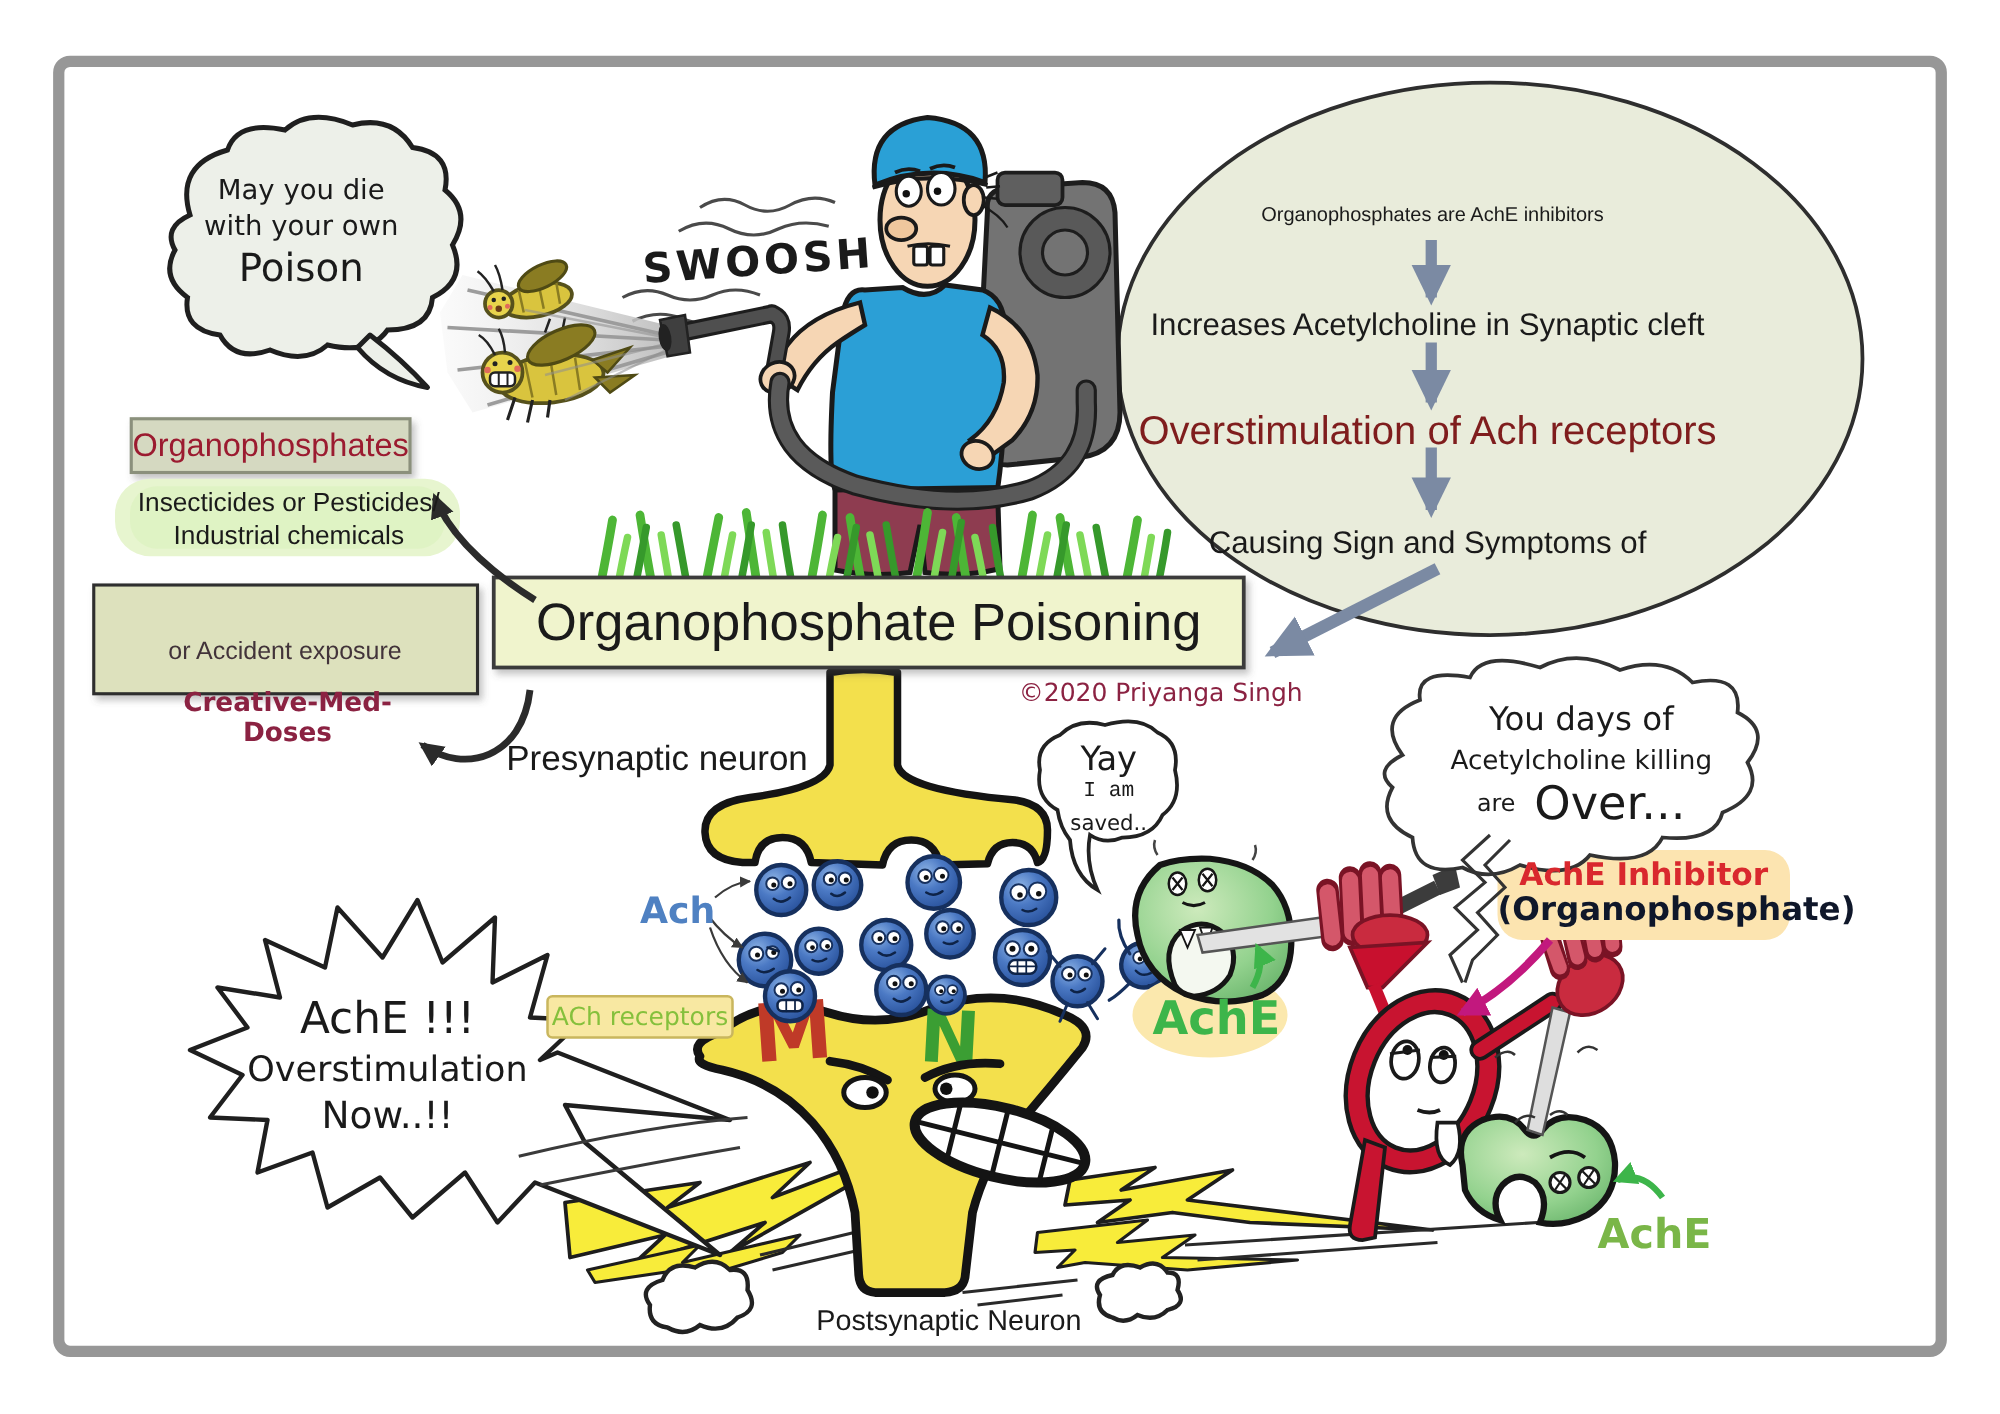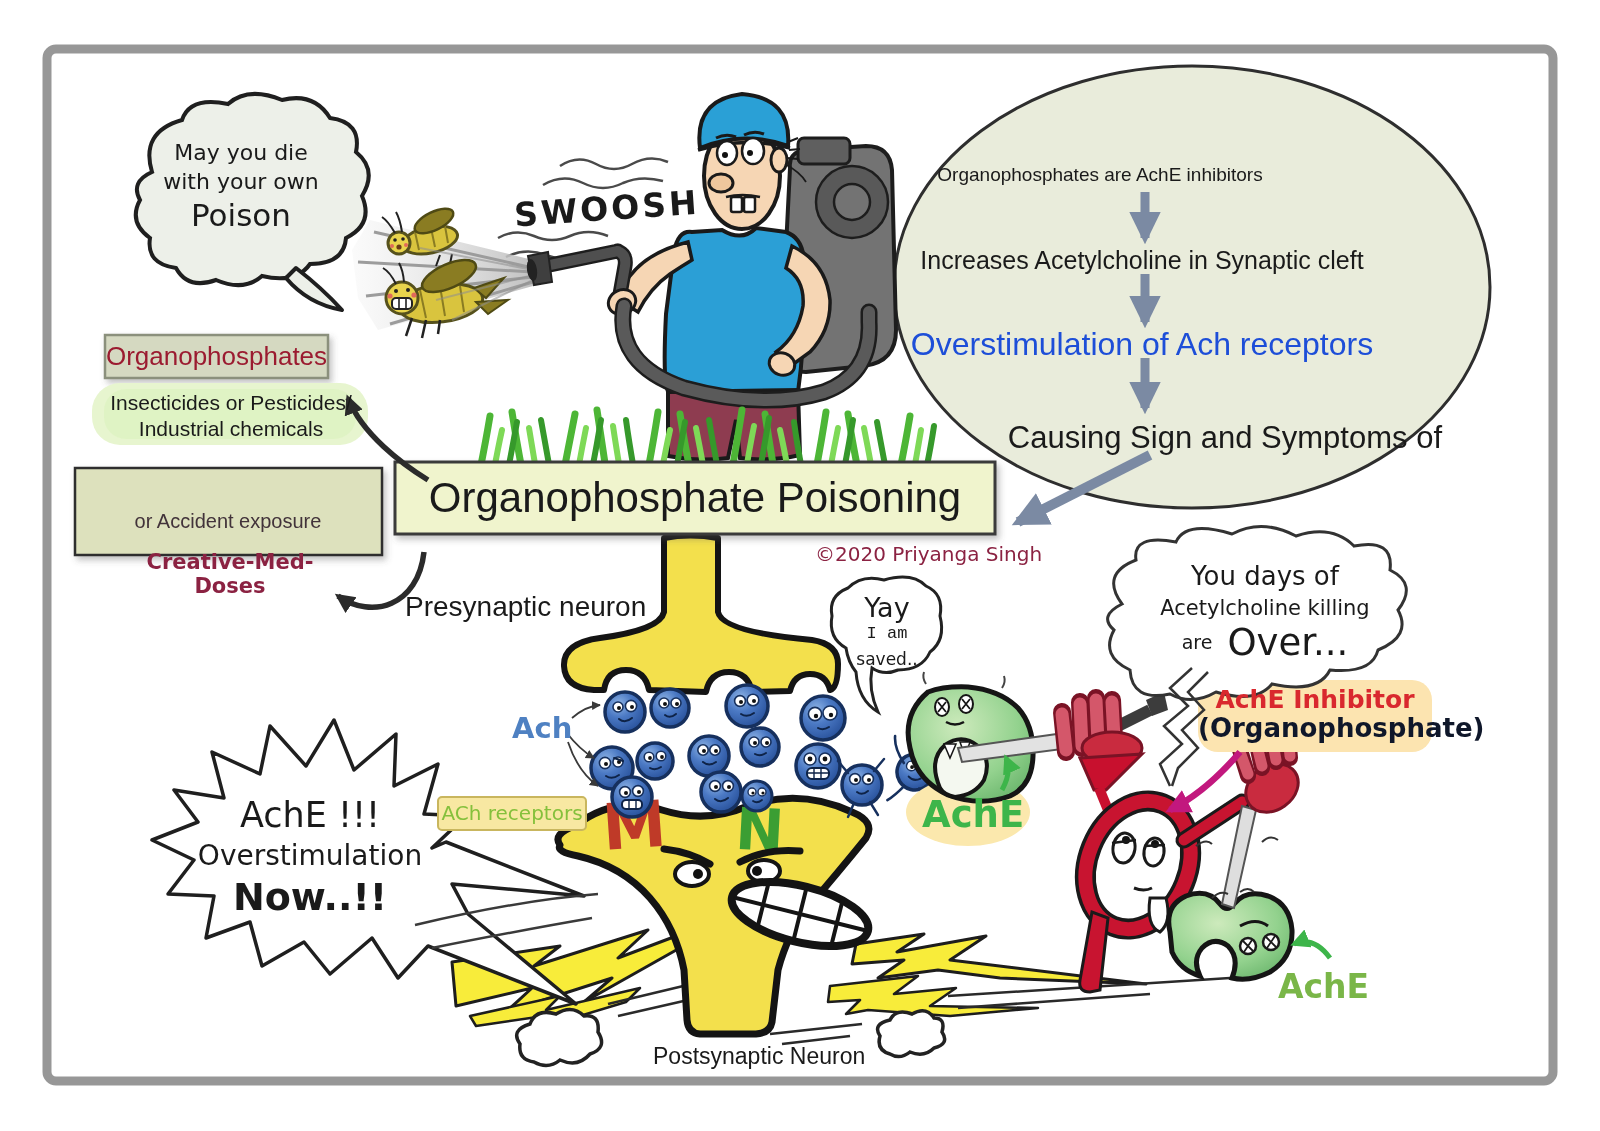--- a/index.html
+++ b/index.html
@@ -429,24 +429,24 @@
   <polyline points="1208,672 1188,692 1204,710 1182,730 1198,748 1178,768 1172,786"></polyline>
 </g>
 </svg>
 
 <div class="t c ctr" style="left:148px;top:140px;width:186px;font-size:22px;">May you die</div>
 <div class="t c ctr" style="left:148px;top:169px;width:186px;font-size:22px;">with your own</div>
 <div class="t c ctr" style="left:148px;top:198px;width:186px;font-size:31px;font-weight:500;">Poison</div>
 
 <div class="t c" style="left:514px;top:190px;font-size:33px;font-weight:600;letter-spacing:3px;transform:rotate(-4deg);">SWOOSH</div>
 
-<div class="t ctr" style="left:800px;top:164px;width:600px;font-size:19px;">Organophosphates are AchE inhibitors</div>
+<div class="t ctr" style="left:846px;top:164px;width:600px;font-size:16px;">Organophosphates are AchE inhibitors</div>
 <div class="t ctr" style="left:842px;top:246px;width:600px;font-size:25px;">Increases Acetylcholine in Synaptic cleft</div>
-<div class="t ctr" style="left:842px;top:326px;width:600px;font-size:32px;color:#1d4ed8;font-weight:500;">Overstimulation of Ach receptors</div>
-<div class="t ctr" style="left:842px;top:420px;width:600px;font-size:31px;text-align:right;">Causing Sign and Symptoms of</div>
+<div class="t ctr" style="left:842px;top:326px;width:600px;font-size:32px;color:#7f1d1d;font-weight:500;">Overstimulation of Ach receptors</div>
+<div class="t ctr" style="left:842px;top:420px;width:600px;font-size:25px;">Causing Sign and Symptoms of</div>
 
 <div class="t ctr" style="left:105px;top:335px;width:223px;line-height:43px;font-size:26px;color:#9b1b30;font-weight:500;">Organophosphates</div>
 <div class="t ctr" style="left:100px;top:391px;width:262px;font-size:21px;font-weight:500;">Insecticides or Pesticides/</div>
 <div class="t ctr" style="left:100px;top:417px;width:262px;font-size:21px;font-weight:500;">Industrial chemicals</div>
 <div class="t ctr" style="left:78px;top:510px;width:300px;font-size:20px;color:#42333a;">or Accident exposure</div>
 <div class="t c ctr" style="left:130px;top:550px;width:200px;font-size:21px;color:#8b2242;font-weight:600;">Creative-Med-Doses</div>
 
 <div class="t ctr" style="left:395px;top:462px;width:600px;line-height:72px;font-size:42px;font-weight:500;">Organophosphate Poisoning</div>
 <div class="t c" style="left:815px;top:543px;font-size:20px;color:#8b2242;font-weight:500;">©2020 Priyanga Singh</div>
 
@@ -458,21 +458,21 @@
 
 <div class="t c" style="left:922px;top:794px;font-size:37px;font-weight:600;color:#3db54a;">AchE</div>
 <div class="t c" style="left:1278px;top:968px;font-size:33px;font-weight:600;color:#7ab648;">AchE</div>
 
 <div class="t c ctr" style="left:842px;top:592px;width:90px;font-size:27px;">Yay</div>
 <div class="t c ctr" style="left:842px;top:624px;width:90px;font-size:17px;font-family:Liberation Mono, monospace;">I am</div>
 <div class="t c ctr" style="left:842px;top:650px;width:90px;font-size:17px;">saved..</div>
 
 <div class="t c ctr" style="left:195px;top:795px;width:230px;font-size:35px;">AchE !!!</div>
 <div class="t c ctr" style="left:175px;top:840px;width:270px;font-size:28px;">Overstimulation</div>
-<div class="t c ctr" style="left:195px;top:876px;width:230px;font-size:38px;font-weight:bold;">Now..!!</div>
+<div class="t c ctr" style="left:195px;top:876px;width:230px;font-size:30px;">Now..!!</div>
 
 <div class="t c ctr" style="left:1150px;top:562px;width:230px;font-size:26px;">You days of</div>
 <div class="t c ctr" style="left:1150px;top:596px;width:230px;font-size:21px;">Acetylcholine killing</div>
 <div class="t c" style="left:1150px;top:622px;width:230px;text-align:center;">
   <span style="font-size:19px;vertical-align:6px;">are</span>
   <span style="font-size:37px;margin-left:10px;">Over...</span>
 </div>
 
 <div class="t c ctr" style="left:1198px;top:686px;width:234px;font-size:25px;color:#d9282e;font-weight:600;">AchE Inhibitor</div>
 <div class="t c ctr" style="left:1198px;top:714px;width:234px;font-size:26px;color:#0f172a;font-weight:600;">(Organophosphate)</div>

